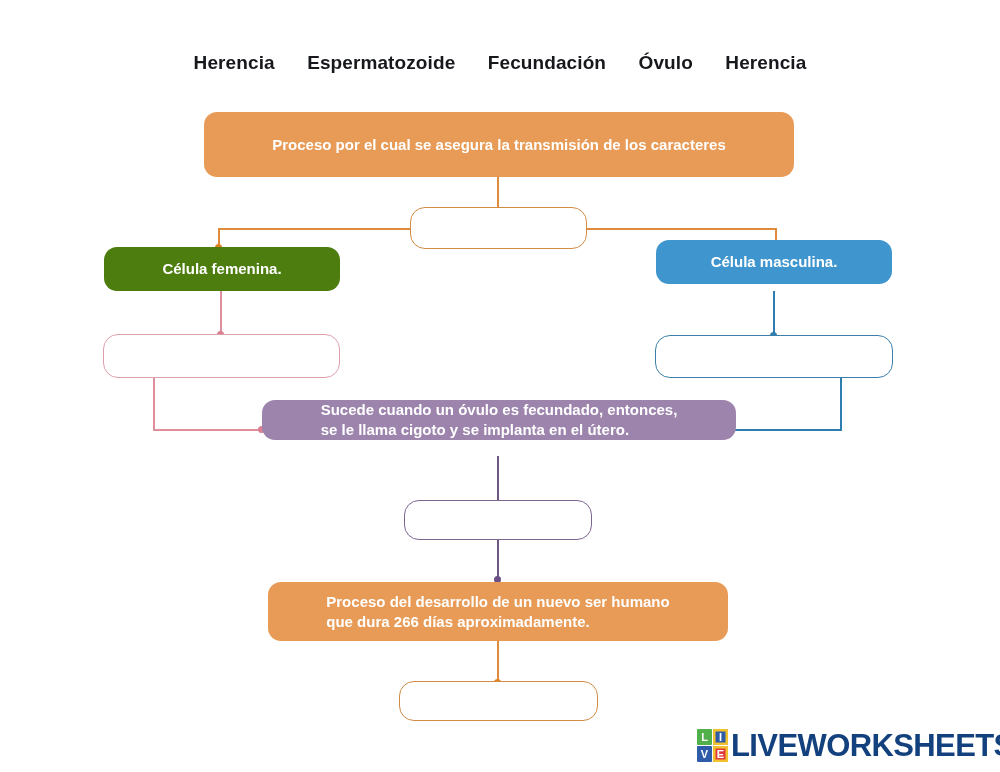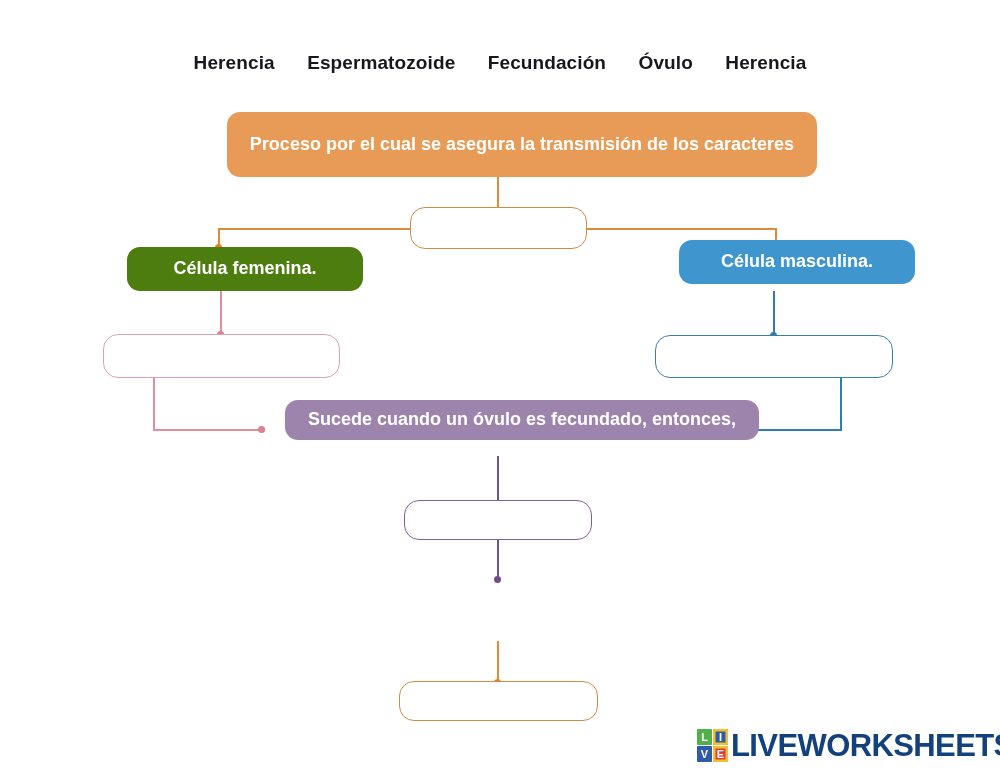--- a/index.html
+++ b/index.html
@@ -42,25 +42,24 @@
   .node {
     position: absolute;
     box-sizing: border-box;
     border-radius: 13px;
     display: flex;
     align-items: center;
     justify-content: center;
     text-align: left;
     color: #ffffff;
     font-weight: bold;
-    font-size: 18px;
+    font-size: 15px;
     line-height: 1.32;
     padding: 6px 14px;
     font-family: "Liberation Sans", sans-serif;
-    margin-left: 23px;
   }
   .node.orange  { background: #e89b56; }
   .node.pink    { background: #4d7c0f; }
   .node.blue    { background: #3f95cd; }
   .node.purple  { background: #9d84ad; }
 
   
   .answer {
     position: absolute;
     box-sizing: border-box;
@@ -197,25 +196,32 @@
 
   <div class="node blue" style="left:656px; top:240px; width:236px; height:44px;">
     <span>Célula masculina.</span>
   </div>
 
   <div class="answer b-blue" style="left:655px; top:335px; width:238px; height:43px;"></div>
 
   <div class="node purple" style="left:262px; top:400px; width:474px; height:40px;">
     <div>
       <span>Sucede cuando un óvulo es fecundado, entonces,</span><br>
+      <span>se le llama cigoto y se implanta en el útero.</span>
     </div>
   </div>
 
   <div class="answer b-purple" style="left:404px; top:500px; width:188px; height:40px;"></div>
 
+  <div class="node orange" style="left:268px; top:582px; width:460px; height:59px;">
+    <div>
+      <span>Proceso del desarrollo de un nuevo ser humano</span><br>
+      <span>que dura 266 días aproximadamente.</span>
+    </div>
+  </div>
 
   <div class="answer b-orange" style="left:399px; top:681px; width:199px; height:40px;"></div>
 
   <div id="logo">
     <div id="logo-mark">
       <span class="tile t-l">L</span>
       <span class="tile t-i">I</span>
       <span class="tile t-v">V</span>
       <span class="tile t-e">E</span>
     </div>

